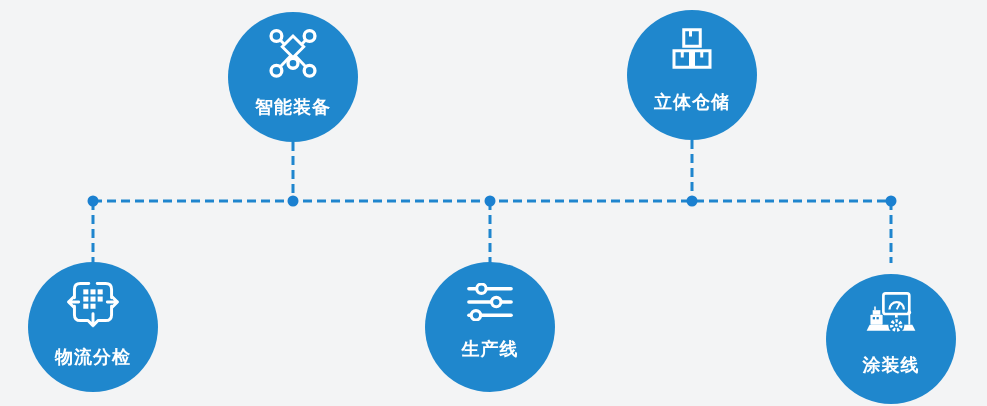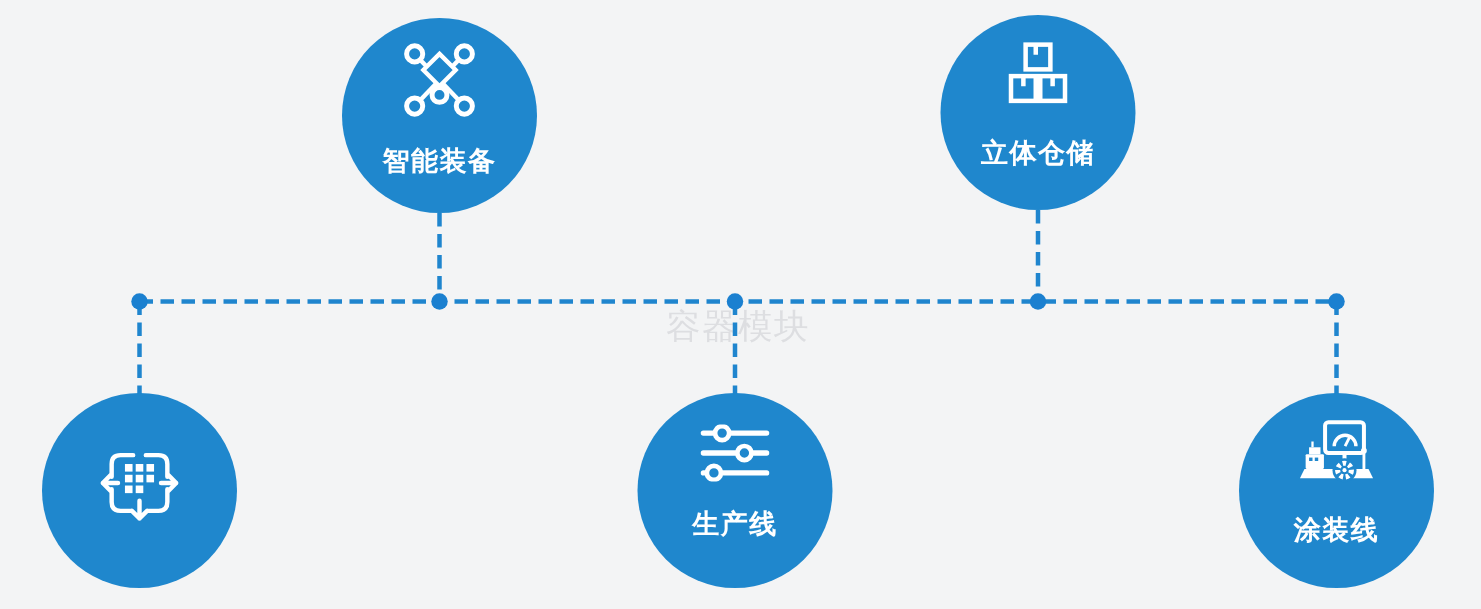--- a/index.html
+++ b/index.html
@@ -50,28 +50,27 @@
     color: #ffffff;
     font-size: 18px;
     font-weight: bold;
     letter-spacing: 1px;
     white-space: nowrap;
   }
   .pos-tl { left: 228px; top: 12px; }
   .pos-tr { left: 627px; top: 10px; }
   .pos-bl { left: 28px;  top: 262px; }
   .pos-bc { left: 425px; top: 262px; text-align: center; }
-  .pos-br { left: 826px; top: 262px; }
+  .pos-br { left: 826px; top: 274px; }
 </style>
 </head>
 <body>
 
 <div class="canvas">
 
-  <div class="watermark">容器模块</div>
 
   <svg class="connectors" width="987" height="406" viewBox="0 0 987 406">
     <g stroke="#1f85ce" stroke-width="3" stroke-dasharray="9 5" fill="none">
       <line x1="93" y1="201" x2="891" y2="201"></line>
       <line x1="93" y1="201" x2="93" y2="263"></line>
       <line x1="293" y1="142" x2="293" y2="201"></line>
       <line x1="490" y1="201" x2="490" y2="263"></line>
       <line x1="692" y1="140" x2="692" y2="201"></line>
       <line x1="891" y1="201" x2="891" y2="263"></line>
     </g>
@@ -131,20 +130,21 @@
         <rect x="20.5" y="17" width="6" height="6"></rect>
         <rect x="29" y="17" width="6" height="6"></rect>
         <rect x="37.5" y="17" width="6" height="6"></rect>
         <rect x="20.5" y="25.5" width="6" height="6"></rect>
         <rect x="29" y="25.5" width="6" height="6"></rect>
         <rect x="37.5" y="25.5" width="6" height="6"></rect>
         <rect x="20.5" y="34" width="6" height="6"></rect>
         <rect x="29" y="34" width="6" height="6"></rect>
       </g>
     </svg>
+    <div class="label">物流分检</div>
   </div>
 
   <div class="node pos-bc">
     <svg class="ic" width="50" height="38" viewBox="0 0 64 48">
       <g stroke="#ffffff" stroke-width="4.5" stroke-linecap="round">
         <line x1="5" y1="7" x2="59" y2="7"></line>
         <line x1="5" y1="24" x2="59" y2="24"></line>
         <line x1="5" y1="41" x2="59" y2="41"></line>
       </g>
       <g stroke="#ffffff" stroke-width="4" fill="#1f87cd">

